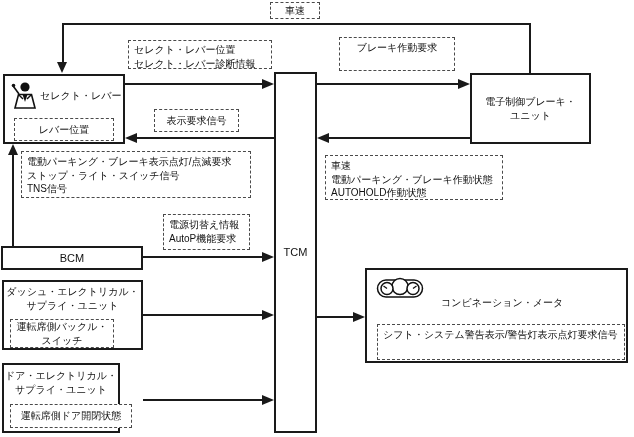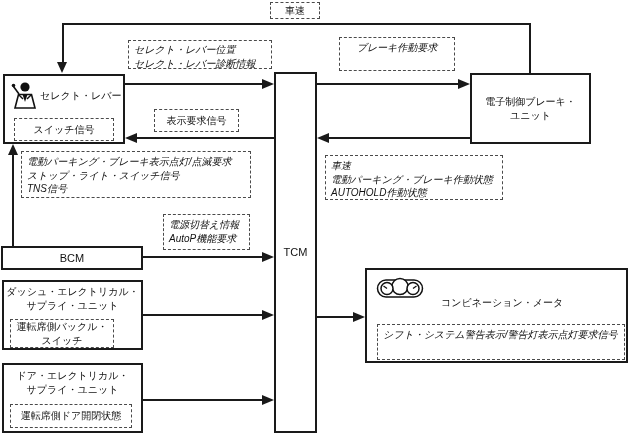--- a/index.html
+++ b/index.html
@@ -12,21 +12,21 @@
   .dashed{position:absolute;box-sizing:border-box;border:1px dashed #4a4a4a;background:#fff;}
   .dashed-in{box-sizing:border-box;border:1px dashed #4a4a4a;background:#fff;}
   .ctr{display:flex;align-items:center;justify-content:center;text-align:center;}
   .h{position:absolute;height:2px;background:#1a1a1a;}
   .v{position:absolute;width:2px;background:#1a1a1a;}
   .arr{position:absolute;width:0;height:0;}
   .arr.r{border-top:5px solid transparent;border-bottom:5px solid transparent;border-left:12px solid #1a1a1a;}
   .arr.l{border-top:5px solid transparent;border-bottom:5px solid transparent;border-right:12px solid #1a1a1a;}
   .arr.u{border-left:5px solid transparent;border-right:5px solid transparent;border-bottom:11px solid #1a1a1a;}
   .arr.d{border-left:5px solid transparent;border-right:5px solid transparent;border-top:11px solid #1a1a1a;}
-  .lbl-lines{padding:3px 5px;font-style:italic;}
+  .lbl-lines{padding:3px 5px;}
   .lbl-lines div{white-space:nowrap;}
   svg{display:block;}
 </style>
 </head>
 <body>
 
 <div id="canvas">
 
   <div class="h" style="left:63px;top:23px;width:468px;"></div>
   <div class="v" style="left:529px;top:23px;height:50px;"></div>
@@ -101,21 +101,21 @@
         <circle cx="2.5" cy="4.5" r="1.8" fill="#111"></circle>
         <circle cx="14" cy="6" r="4.6" fill="#111"></circle>
         <polygon points="4,27 7.5,13.5 20.5,13.5 24,27" fill="#fff" stroke="#111" stroke-width="1.6"></polygon>
         <polygon points="11.5,13.5 16.5,13.5 14,21" fill="#111"></polygon>
         <line x1="7.5" y1="13.5" x2="12" y2="18" stroke="#111" stroke-width="1.4"></line>
         <line x1="20.5" y1="13.5" x2="16" y2="18" stroke="#111" stroke-width="1.4"></line>
       </svg>
     </span>
     <span style="position:absolute;left:35px;top:13px;white-space:nowrap;">セレクト・レバー</span>
     <div class="dashed-in ctr" style="position:absolute;left:9px;top:42px;width:100px;height:23px;">
-      <span>スイッチ信号</span>
+      <span>レバー位置</span>
     </div>
   </div>
 
   <div class="box ctr" style="left:470px;top:73px;width:121px;height:71px;">
     <div>
       <div>電子制御ブレーキ・</div>
       <div>ユニット</div>
     </div>
   </div>
 
@@ -133,21 +133,21 @@
       <div>サプライ・ユニット</div>
     </div>
     <div class="dashed-in ctr" style="position:absolute;left:6px;top:37px;width:104px;height:29px;">
       <div>
         <div>運転席側バックル・</div>
         <div>スイッチ</div>
       </div>
     </div>
   </div>
 
-  <div class="box" style="left:2px;top:363px;width:141px;height:70px;">
+  <div class="box" style="left:2px;top:363px;width:118px;height:70px;">
     <div style="text-align:center;padding-top:4px;">
       <div>ドア・エレクトリカル・</div>
       <div>サプライ・ユニット</div>
     </div>
     <div class="dashed-in ctr" style="position:absolute;left:6px;top:39px;width:122px;height:24px;">
       <span>運転席側ドア開閉状態</span>
     </div>
   </div>
 
   <div class="box" style="left:365px;top:268px;width:263px;height:95px;">

